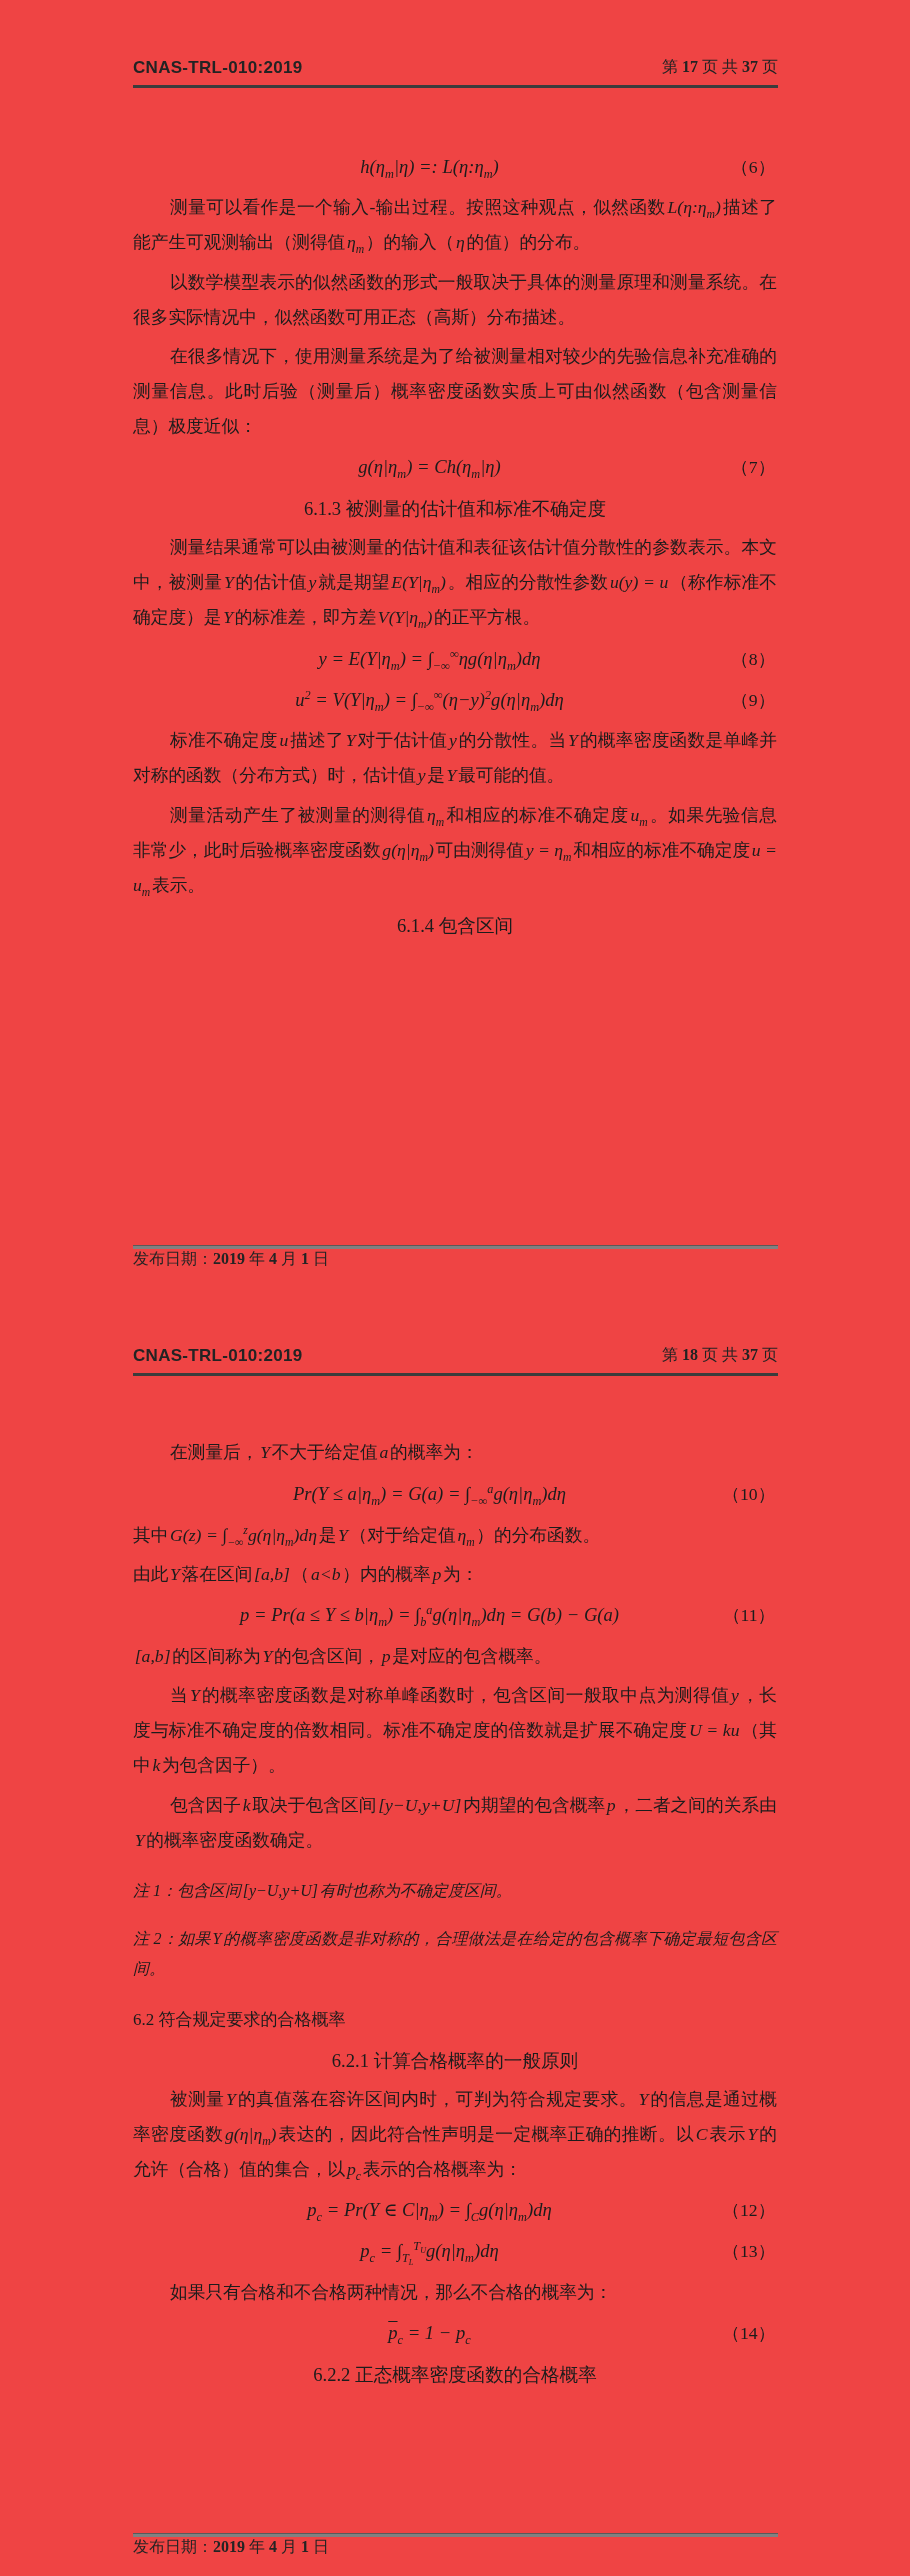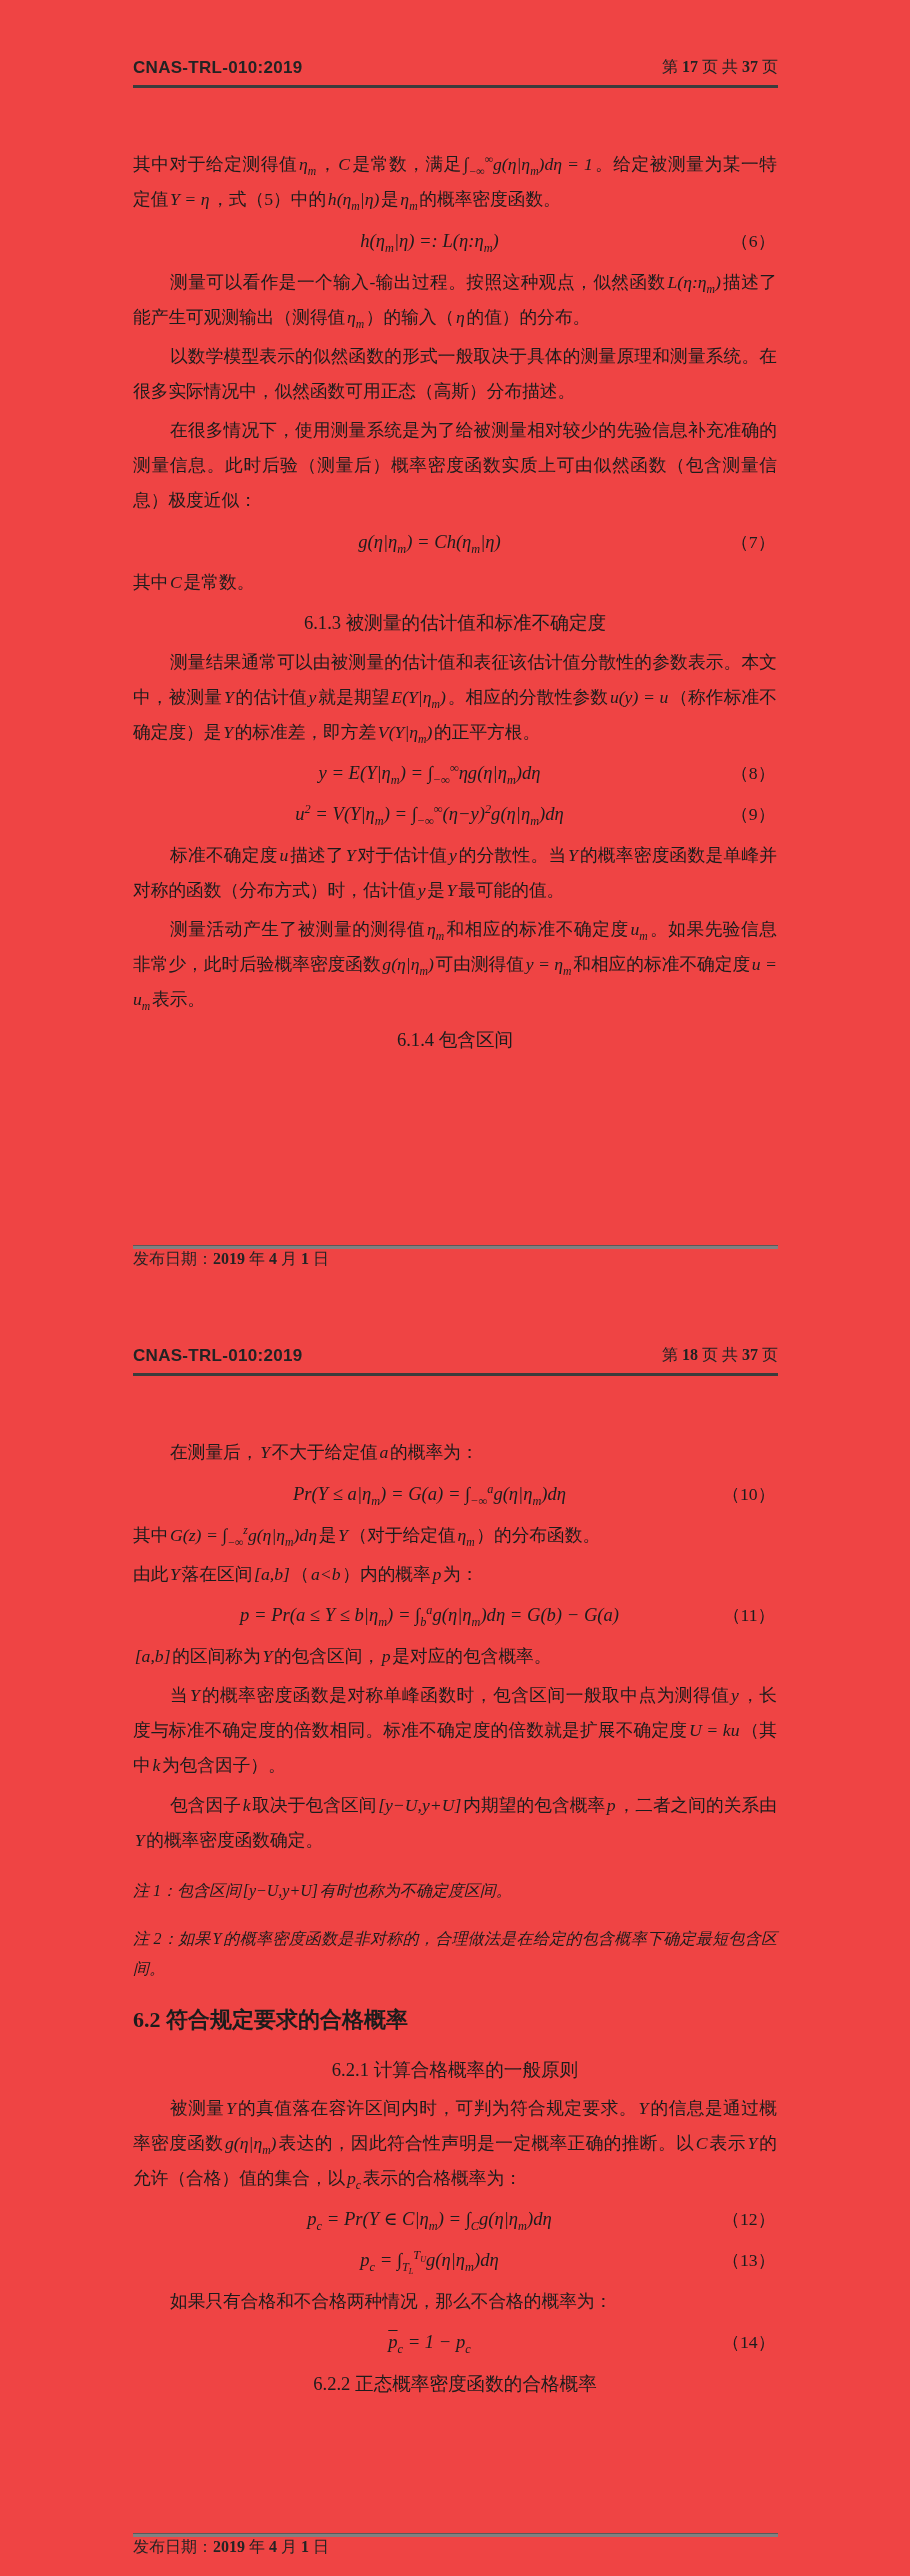--- a/index.html
+++ b/index.html
@@ -51,21 +51,21 @@
     margin:6.7px 0; padding:0 51px 0 0;
   }
   .eq-no {
     position:absolute; right:1.7px; top:50%; transform:translateY(-50%);
     font-size:17.7px; font-style:normal;
   }
   .block.heading {
     font-size:18.6px; line-height:35px; margin:5px 0 1.7px;text-align:center;
   }
   .block.heading-bold {
-    font-size:22px; font-weight:700; line-height:35px; margin:15px 0 15px;
+    font-size:17px; font-weight:400; line-height:35px; margin:15px 0 6px;
   }
   .block.note {
     font-size:16px; line-height:30px; font-style:italic; margin:18px 0;
     text-align:justify;
   }
   .page-footer {
     position:absolute; left:133px; right:133px; top:1245px;
   }
   .footer-rule { height:2.5px; background:#818181; border-top:0.8px solid #5a5a5a; }
   .footer-text { margin-top:0; font-size:16px; color:#242424; }
@@ -76,33 +76,31 @@
 
 <div class="doc">
 
   <div class="page">
     <div class="page-header">
       <span class="ph-left">CNAS-TRL-010:2019</span>
       <span class="ph-right">第 <b>17</b> 页 共 <b>37</b> 页</span>
     </div>
     <div class="header-rule"></div>
     <div class="page-body">
-        <div class="block para">其中对于给定测得值<span class="m">η<sub>m</sub></span>，<span class="m">C</span>是常数，满足<span class="m">∫<sub>−∞</sub><sup>∞</sup>g(η|η<sub>m</sub>)dη = 1</span>。给定被测量为某一特定值<span class="m">Y = η</span>，式（5）中的<span class="m">h(η<sub>m</sub>|η)</span>是<span class="m">η<sub>m</sub></span>的概率密度函数。</div>
         <div class="block equation">
           <span class="eq-math m">h(η<sub>m</sub>|η) =: L(η:η<sub>m</sub>)</span>
           <span class="eq-no">（6）</span>
         </div>
         <div class="block para indent">测量可以看作是一个输入-输出过程。按照这种观点，似然函数<span class="m">L(η:η<sub>m</sub>)</span>描述了能产生可观测输出（测得值<span class="m">η<sub>m</sub></span>）的输入（<span class="m">η</span>的值）的分布。</div>
         <div class="block para indent">以数学模型表示的似然函数的形式一般取决于具体的测量原理和测量系统。在很多实际情况中，似然函数可用正态（高斯）分布描述。</div>
         <div class="block para indent">在很多情况下，使用测量系统是为了给被测量相对较少的先验信息补充准确的测量信息。此时后验（测量后）概率密度函数实质上可由似然函数（包含测量信息）极度近似：</div>
         <div class="block equation">
           <span class="eq-math m">g(η|η<sub>m</sub>) = Ch(η<sub>m</sub>|η)</span>
           <span class="eq-no">（7）</span>
         </div>
-        <div class="block para">其中<span class="m">C</span>是常数。</div>
         <div class="block heading">6.1.3 被测量的估计值和标准不确定度</div>
         <div class="block para indent">测量结果通常可以由被测量的估计值和表征该估计值分散性的参数表示。本文中，被测量<span class="m">Y</span>的估计值<span class="m">y</span>就是期望<span class="m">E(Y|η<sub>m</sub>)</span>。相应的分散性参数<span class="m">u(y) = u</span>（称作标准不确定度）是<span class="m">Y</span>的标准差，即方差<span class="m">V(Y|η<sub>m</sub>)</span>的正平方根。</div>
         <div class="block equation">
           <span class="eq-math m">y = E(Y|η<sub>m</sub>) = ∫<sub>−∞</sub><sup>∞</sup>ηg(η|η<sub>m</sub>)dη</span>
           <span class="eq-no">（8）</span>
         </div>
         <div class="block equation">
           <span class="eq-math m">u<sup>2</sup> = V(Y|η<sub>m</sub>) = ∫<sub>−∞</sub><sup>∞</sup>(η−y)<sup>2</sup>g(η|η<sub>m</sub>)dη</span>
           <span class="eq-no">（9）</span>
         </div>

